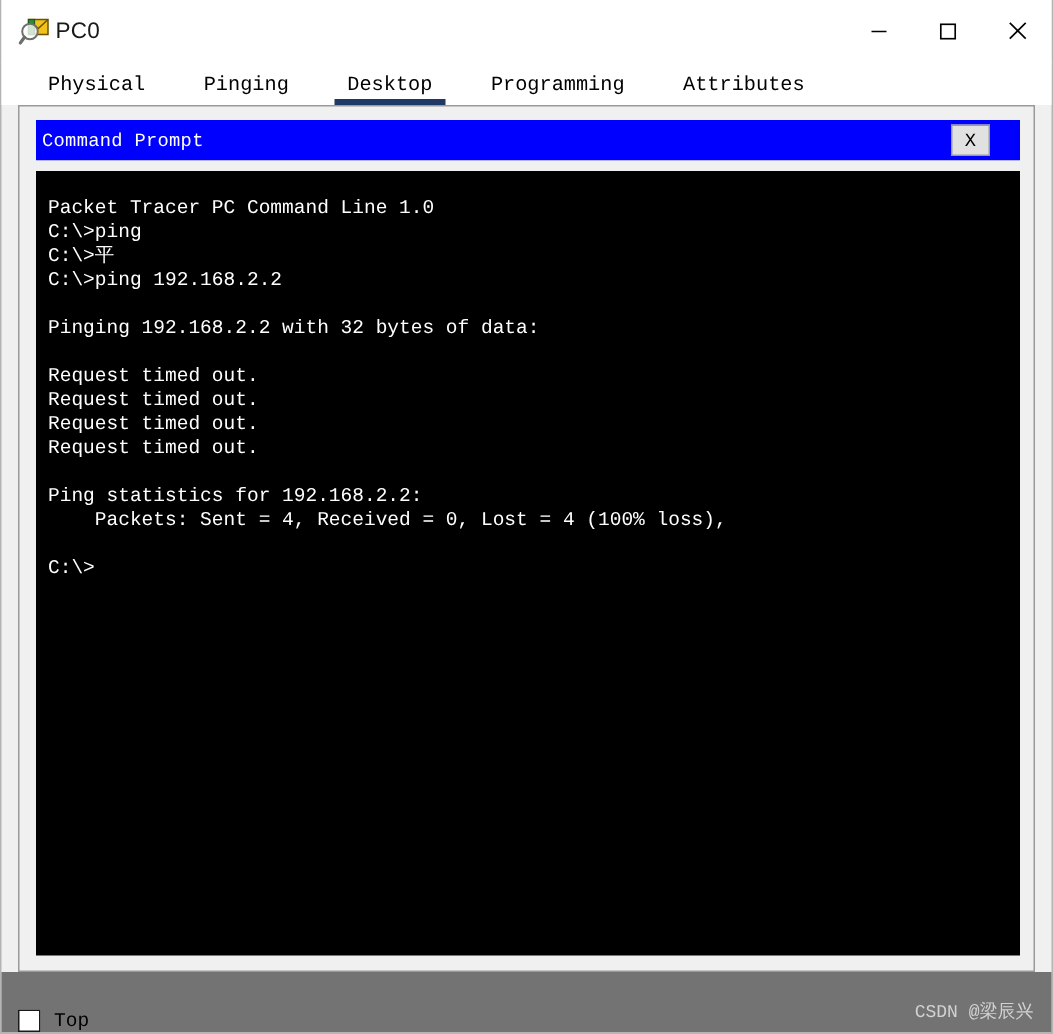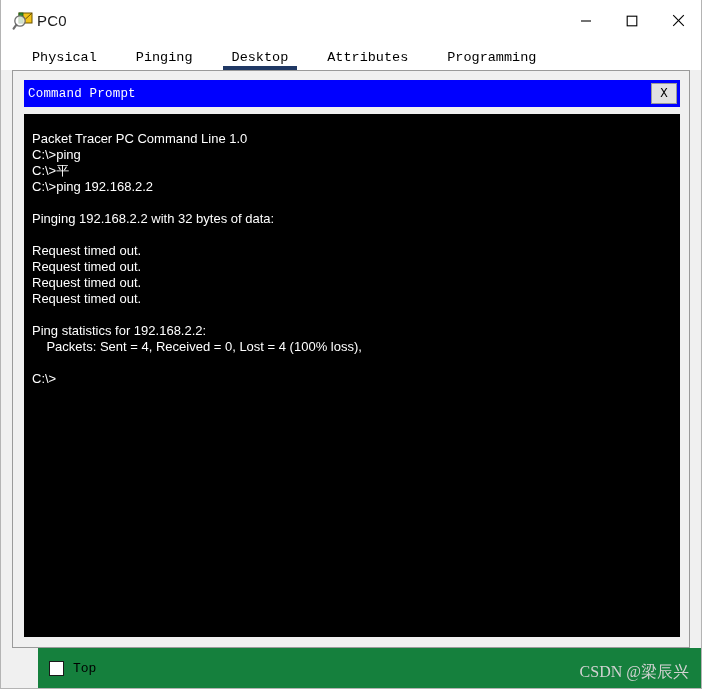--- a/index.html
+++ b/index.html
@@ -124,21 +124,21 @@
     min-height: 0;
     width: 656px;
   }
   #cmd-title-bar {
     height: 27px;
     min-height: 27px;
     background: #0000ff;
     display: flex;
     align-items: center;
     justify-content: space-between;
-    padding: 0 3px 0 4px;
+    padding: 0 20px 0 4px;
     box-sizing: border-box;
   }
   #cmd-title-text {
     font-family: "Liberation Mono", monospace;
     font-size: 12.5px;
     color: #ffffff;
     white-space: nowrap;
     letter-spacing: .2px;
   }
   #cmd-close-button {
@@ -157,41 +157,40 @@
   }
   #cmd-spacer {
     height: 7px;
     min-height: 7px;
     background: #f0f0f0;
   }
   #cmd-terminal {
     flex: 1 1 auto;
     background: #000000;
     color: #ffffff;
-    font-family: Liberation Sans, sans-serif;
+    font-family: Liberation Mono, monospace;
     font-size: 13px;
     line-height: 16px;
     padding: 17px 8px 8px 8px;
     box-sizing: border-box;
     overflow: hidden;
     min-height: 0;
     white-space: pre;
   }
   .term-line { height: 16px; white-space: pre; }
 
   
   #footer {
     height: 40px;
     min-height: 40px;
     display: flex;
-    align-items: center;
+    align-items: flex-end;
     padding: 0 12px 0 11px;
     position: relative;
-    background: #15803d;
-    margin-left: 37px;
+    background: #737373;
   }
   #top-checkbox-row {
     display: flex;
     align-items: center;
     gap: 9px;
   }
   #top-checkbox {
     width: 15px;
     height: 15px;
     background: #ffffff;
@@ -201,22 +200,22 @@
   }
   #top-checkbox-label {
     font-family: "Liberation Mono", monospace;
     font-size: 13px;
     color: #000000;
   }
   #watermark {
     position: absolute;
     right: 12px;
     bottom: 5px;
-    font-family: Liberation Serif, serif;
-    font-size: 16px;
+    font-family: Liberation Mono, monospace;
+    font-size: 12px;
     color: #d2d2d2;
     white-space: nowrap;
     user-select: none;
   }
 </style>
 </head>
 <body>
 
 <div id="app-window">
 
@@ -251,22 +250,22 @@
           <line x1="11.8" y1="1.2" x2="1.2" y2="11.8" stroke="#000" stroke-width="1.1"></line>
         </svg>
       </div>
     </div>
   </div>
 
   <div id="tab-strip">
     <div class="tab">Physical</div>
     <div class="tab">Pinging</div>
     <div class="tab active">Desktop</div>
+    <div class="tab">Programming</div>
     <div class="tab">Attributes</div>
-    <div class="tab">Programming</div>
   </div>
 
   <div id="content-panel">
     <div id="cmd-window">
 
       <div id="cmd-title-bar">
         <span id="cmd-title-text">Command Prompt</span>
         <span id="cmd-close-button">X</span>
       </div>
 

